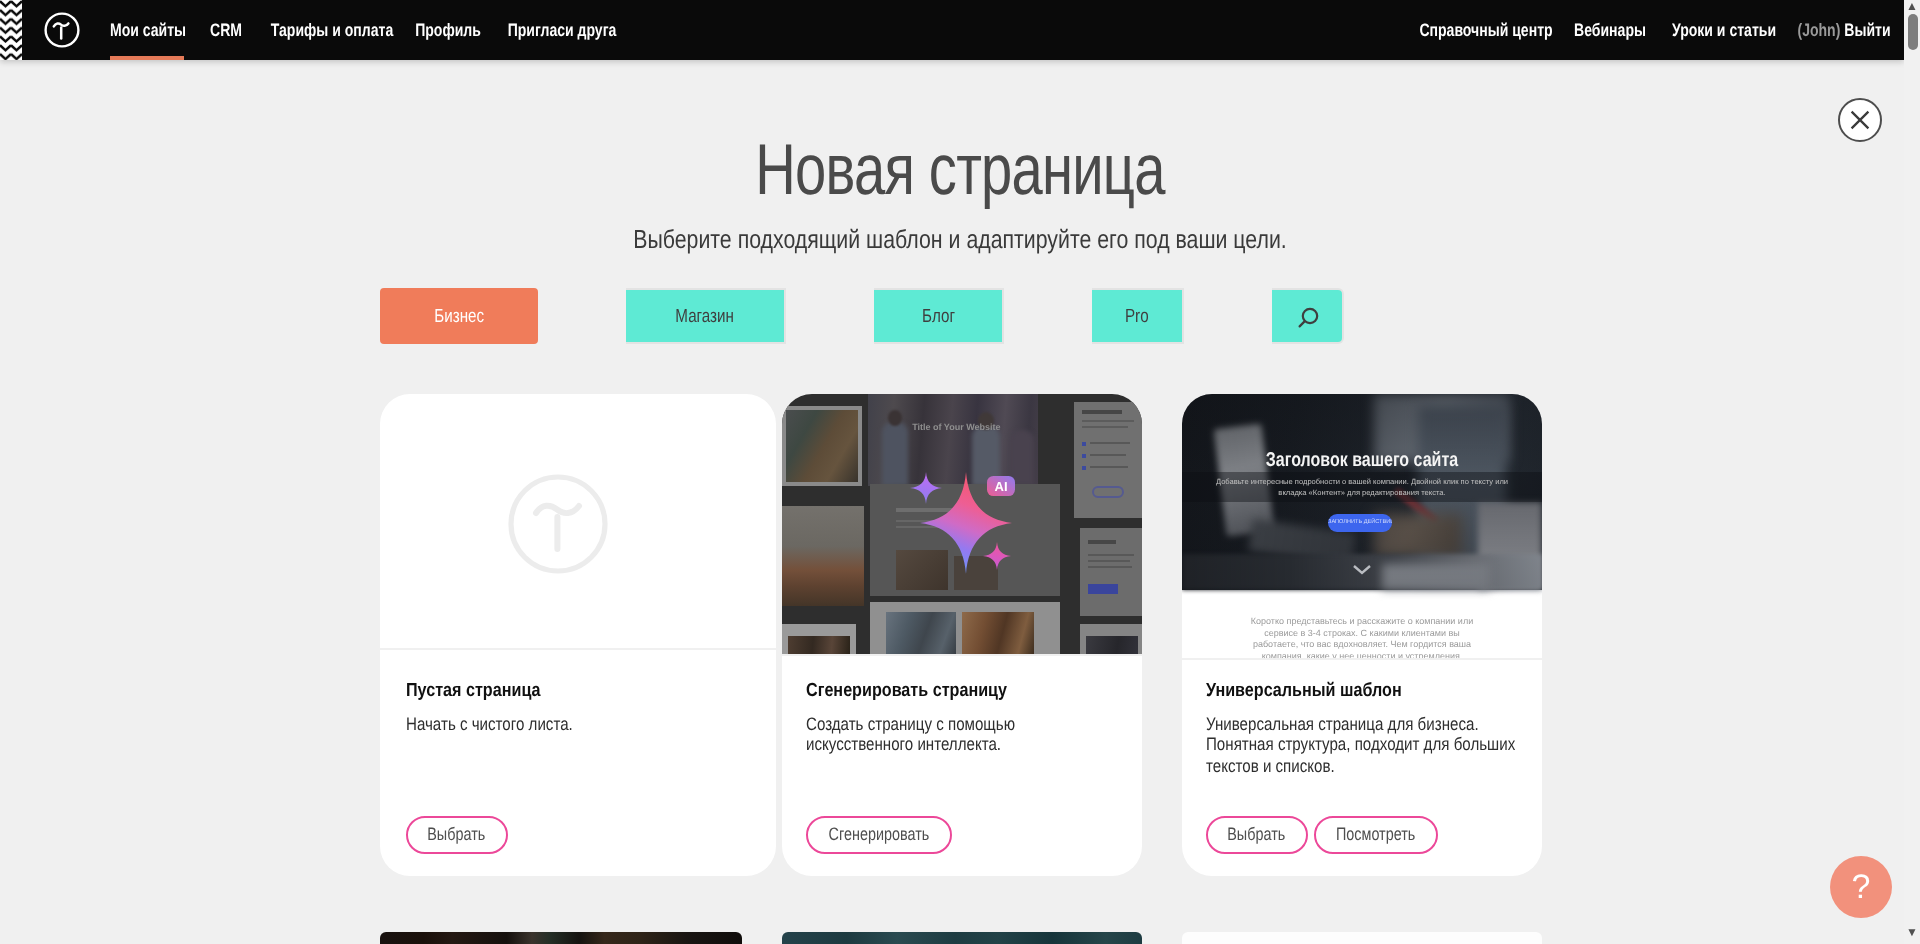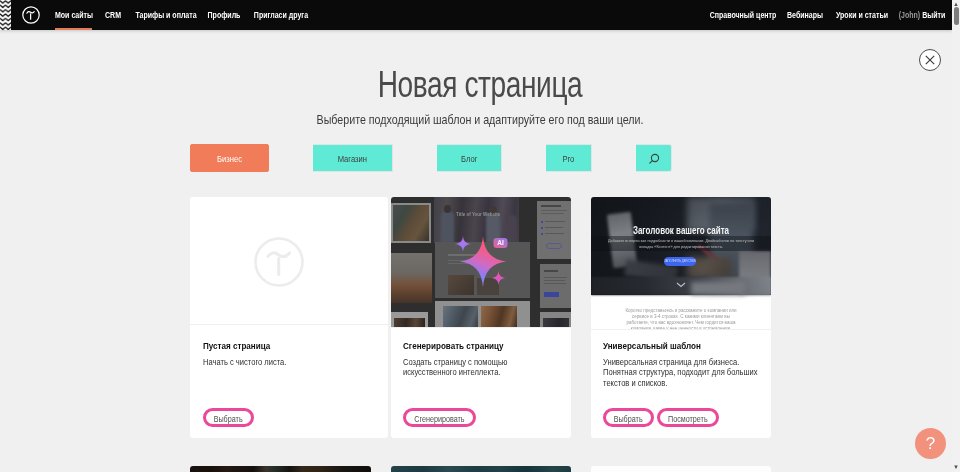--- a/index.html
+++ b/index.html
@@ -27,24 +27,24 @@
 
 
 #tabs { position:absolute; top:144px; left:190px; height:28px; display:flex;gap:44px; }
 .tab { height:28px; line-height:27px; text-align:center; background:#5eead4; border:1px solid #e3e3e3; border-left:none; font-size:9.5px; color:#3f3f3f; }
 .tab span { display:inline-block; transform:scaleX(0.8); }
 .tab.first { border-left:1px solid #e3e3e3; border-radius:3px 0 0 3px; }
 .tab.last { border-radius:0 3px 3px 0; }
 .tab.active { background:#f07c5a; border-color:#f07c5a; color:#fff; border-radius:2px; }
 
 
-.card { position:absolute; top:197px; height:241px; background:#fff; border-radius:3px; overflow:hidden; }
+.card { position:absolute; top:197px; height:241px; background:#fff; border-radius:15px; overflow:hidden; }
 .cardtitle { position:absolute; top:144px; left:12px; font-size:9.5px; line-height:9.5px; font-weight:bold; color:#101010; transform:scaleX(0.85); transform-origin:0 50%; white-space:nowrap; }
 .cardbody { position:absolute; top:160px; left:12px; font-size:9px; color:#2e2e2e; line-height:10.3px; transform:scaleX(0.84); transform-origin:0 50%; white-space:nowrap; }
-.btn { position:absolute; top:211px; height:19px; border:3px solid #ec4899; border-radius:10px; background:#fff; font-size:9px; color:#4e4e4e; text-align:center; line-height:17px; }
+.btn { position:absolute; top:211px; height:19px; border:1px solid #ec4899; border-radius:10px; background:#fff; font-size:9px; color:#4e4e4e; text-align:center; line-height:17px; }
 .btn span { display:inline-block; transform:scaleX(0.8); }
 
 
 .preview { position:absolute; top:0; left:0; width:100%; height:128px; overflow:hidden; }
 #prev2 { background:#2e2e2e; }
 .blk { position:absolute; }
 </style>
 </head>
 <body>
 

